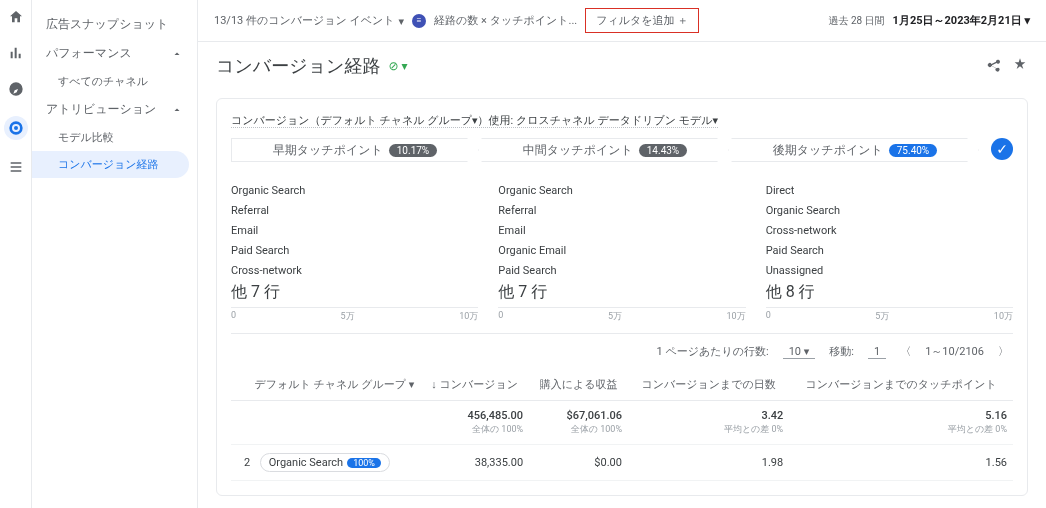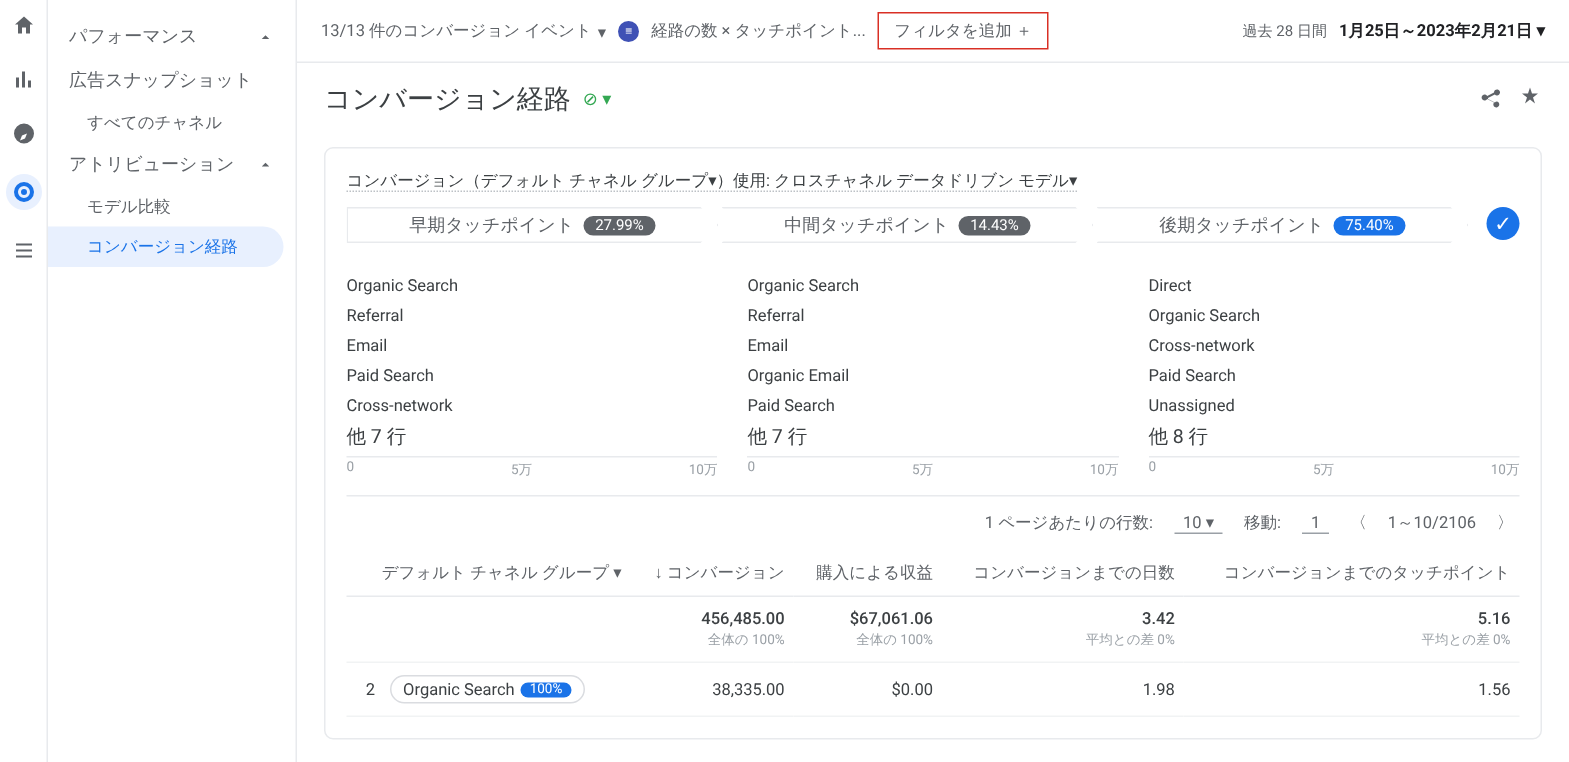--- a/index.html
+++ b/index.html
@@ -29,26 +29,26 @@
 .pct{background:#5f6368;color:#fff;border-radius:10px;padding:1px 8px;font-size:10px}
 .pct.blue{background:#1a73e8}
 .check{width:22px;height:22px;border-radius:50%;background:#1a73e8;color:#fff;display:inline-flex;align-items:center;justify-content:center;margin-left:10px;font-size:14px}
 .charts{display:flex;margin-top:18px;gap:20px}
 .chart{flex:1}
 .crow{display:flex;align-items:center;height:20px;font-size:11px;color:#3c4043}
 .crow .lbl{width:80px;text-align:left;white-space:nowrap;overflow:hidden;text-overflow:ellipsis}
 .crow .barwrap{flex:1;position:relative;height:12px}
 .crow .bar{height:100%;background:#3f51b5}
 .crow .bar.grey{background:#9aa0a6}
-.more{font-size:13px;color:#3c4043;padding-top:2px}
+.more{font-size:16px;color:#3c4043;padding-top:2px}
 .xaxis{display:flex;justify-content:space-between;font-size:9px;color:#9aa0a6;border-top:1px solid #e8eaed;margin-top:4px;padding-top:2px}
 .pager{display:flex;align-items:center;justify-content:flex-end;gap:14px;font-size:11px;color:#5f6368;padding:10px 4px;border-top:1px solid #e8eaed;margin-top:10px}
 .pager .uline{border-bottom:1px solid #9aa0a6;padding:0 6px}
 .tbl{width:100%;font-size:11px;color:#3c4043;border-collapse:collapse}
-.tbl th{font-weight:400;color:#5f6368;padding:8px 6px;border-bottom:1px solid #e8eaed;text-align:right;vertical-align:bottom}
+.tbl th{font-weight:400;color:#5f6368;padding:8px 6px;border-bottom:1px solid #e8eaed;text-align:center;vertical-align:bottom}
 .tbl th:first-child{text-align:left}
 .tbl td{padding:8px 6px;border-bottom:1px solid #f1f3f4;text-align:right}
 .tbl td:first-child{text-align:left}
 .sum td{font-weight:500}
 .sub{color:#9aa0a6;font-size:9px;font-weight:400}
 .chanpill{border:1px solid #dadce0;border-radius:12px;padding:2px 8px;display:inline-flex;align-items:center;gap:4px;font-size:11px;color:#3c4043}
 .chanpill .p{background:#1a73e8;color:#fff;border-radius:8px;padding:0 6px;font-size:9px}
 svg{width:16px;height:16px;fill:currentColor}
 .chev{width:12px;height:12px}
 </style>
@@ -79,27 +79,27 @@
       </span>
     <span class="ic">
         <svg viewBox="0 0 24 24">
           <path d="M4 5h16v2H4zm0 6h16v2H4zm0 6h16v2H4z"></path>
         </svg>
       </span>
   </div>
 
   <div class="side">
     <div class="side-head">
+        <span>広告スナップショット</span>
+      </div>
+    <div class="side-head">
         <span>パフォーマンス</span>
         <svg class="chev" viewBox="0 0 24 24">
           <path d="M7 14l5-5 5 5z"></path>
         </svg>
-      </div>
-    <div class="side-head">
-        <span>広告スナップショット</span>
       </div>
     <div class="side-sub">すべてのチャネル</div>
     <div class="side-head">
         <span>アトリビューション</span>
         <svg class="chev" viewBox="0 0 24 24">
           <path d="M7 14l5-5 5 5z"></path>
         </svg>
       </div>
     <div class="side-sub">モデル比較</div>
     <div class="side-sub active">コンバージョン経路</div>
@@ -128,21 +128,21 @@
             </svg></span>
       </span>
     </div>
 
     <div class="card">
       <span class="conv-line">コンバージョン（デフォルト チャネル グループ▾）使用: クロスチャネル データドリブン モデル▾</span>
 
       <div class="path-tabs">
         <div class="ptab">
             <span>早期タッチポイント</span>
-            <span class="pct">27.99%</span>
+            <span class="pct">10.17%</span>
           </div>
         <div class="ptab">
             <span>中間タッチポイント</span>
             <span class="pct">14.43%</span>
           </div>
         <div class="ptab">
             <span>後期タッチポイント</span>
             <span class="pct blue">75.40%</span>
           </div>
         <span class="check">✓</span>

